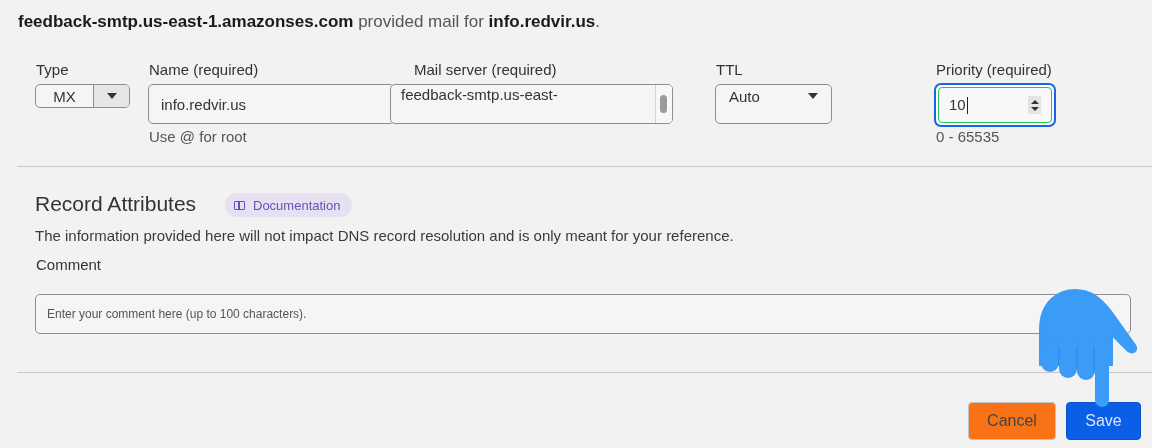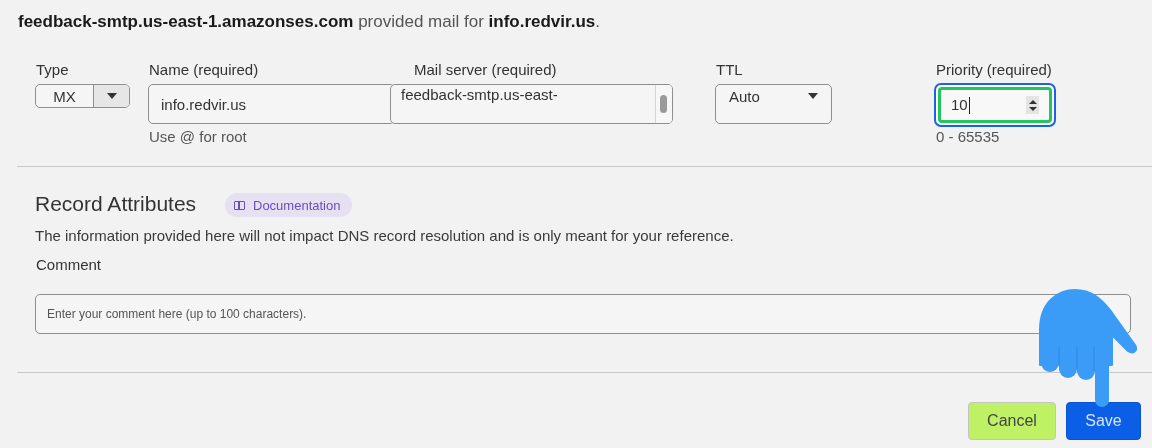--- a/index.html
+++ b/index.html
@@ -107,21 +107,21 @@
     .priority-input {
       left: 934px; top: 83px; width: 122px; height: 44px;
       border: 2px solid #1a63e8;
       border-radius: 7px;
       background: #fff;
       padding: 2px;
     }
     .priority-input .inner {
       box-sizing: border-box;
       width: 100%; height: 100%;
-      border: 3px solid #22c55e;
+      border: 1px solid #22c55e;
       border-radius: 4px;
       background: #f8f8f8;
       display: flex; align-items: center; justify-content: space-between;
       padding: 0 10px 0 10px;
       font-size: 15px; color: #333;
     }
     .caret {
       display: inline-block;
       width: 1px; height: 17px;
       background: #222;
@@ -194,21 +194,21 @@
     .btn {
       position: absolute;
       top: 402px; height: 38px;
       box-sizing: border-box;
       border-radius: 4px;
       font-size: 16px;
       display: flex; align-items: center; justify-content: center;
     }
     .btn-cancel {
       left: 968px; width: 88px;
-      background: #bef264;
+      background: #f97316;
       border: 1px solid #c3c3c3;
       color: #444;
     }
     .btn-save {
       left: 1066px; width: 75px;
       background: #0b5fe6;
       border: 1px solid #0a53cc;
       color: #d6e3ff;
     }
     .hand {

